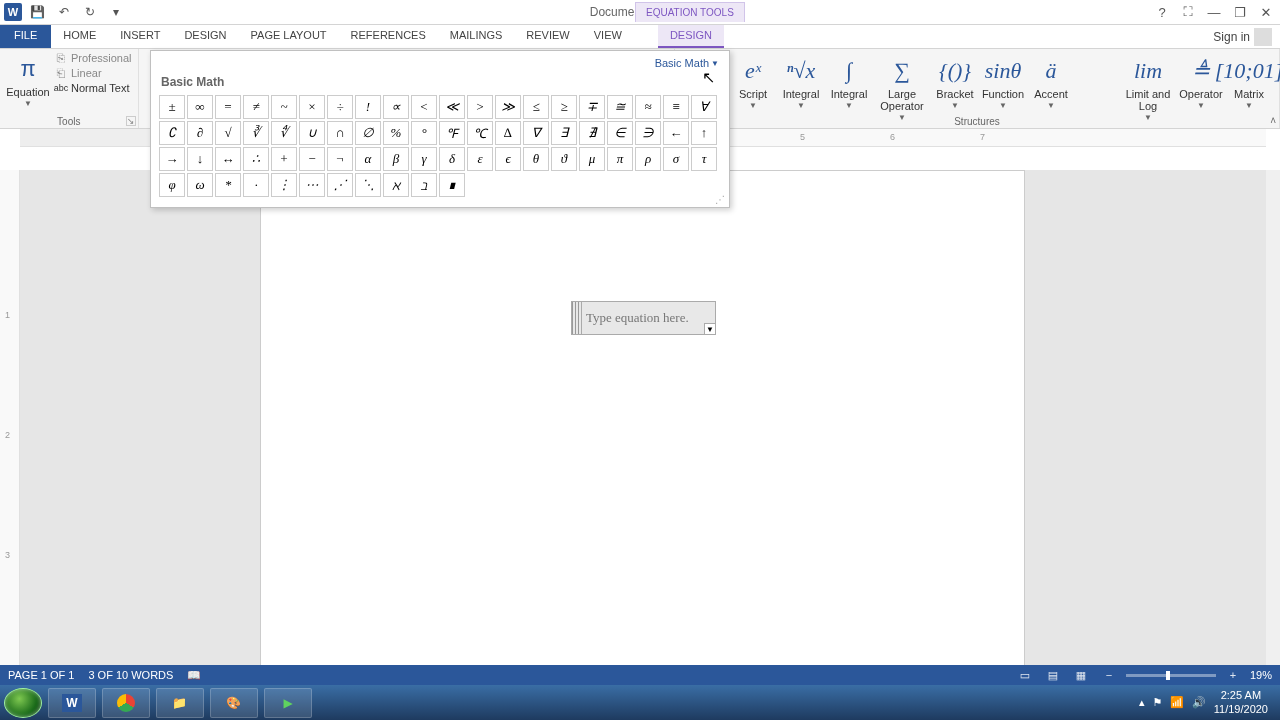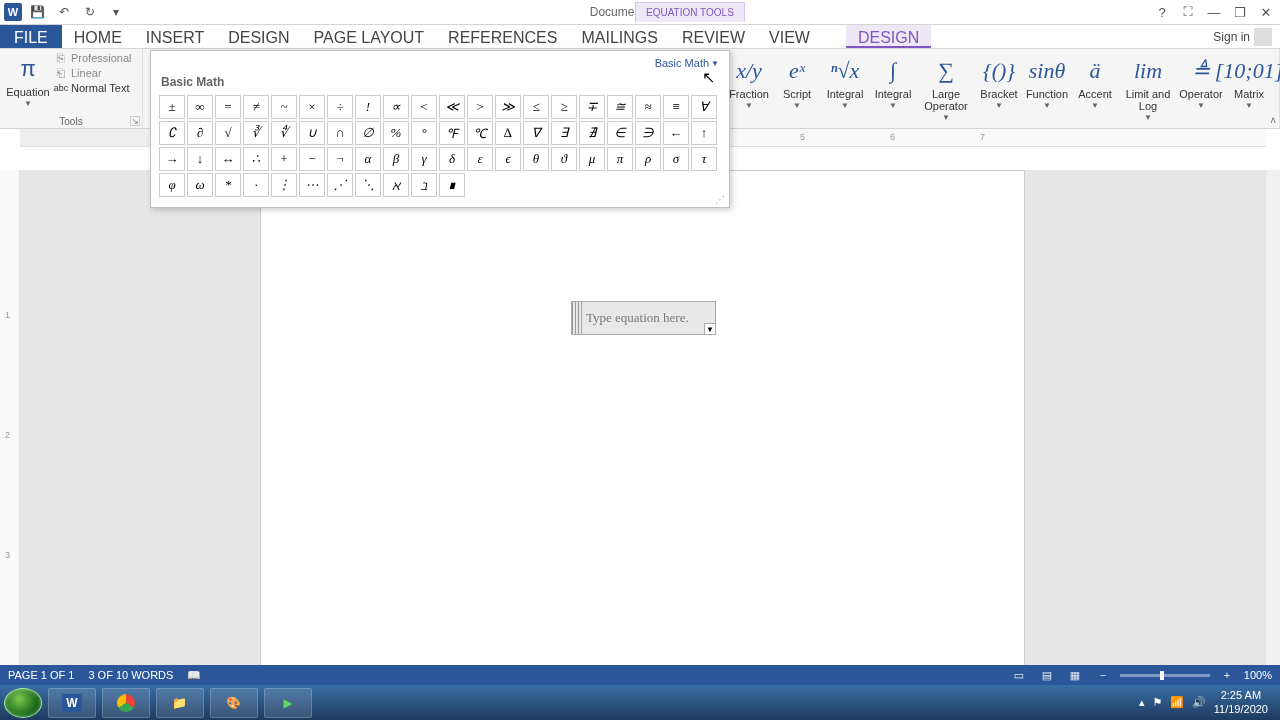--- a/index.html
+++ b/index.html
@@ -10,21 +10,21 @@
 .tb-left { display: flex; align-items: center; gap: 6px; padding-left: 4px; }
 .word-icon { width: 18px; height: 18px; background: #2b579a; color: #fff; font-weight: bold; font-size: 11px; display: flex; align-items: center; justify-content: center; border-radius: 2px; }
 .qat-btn { width: 20px; height: 20px; display: flex; align-items: center; justify-content: center; color: #555; cursor: pointer; }
 .tb-center { position: absolute; left: 50%; transform: translateX(-50%); color: #666; font-size: 12px; }
 .tb-context { position: absolute; left: 635px; color: #7e57c2; font-size: 10px; text-transform: uppercase; background:#ede7f6; padding:4px 10px; border:1px solid #d1c4e9; border-bottom:none;}
 .tb-right { margin-left: auto; display: flex; gap: 2px; padding-right: 2px; }
 .win-btn { width: 24px; height: 22px; display:flex; align-items:center; justify-content:center; color:#555; cursor:pointer; font-size:13px; }
 
 
 .ribbon-tabs { height: 24px; background: #fff; display: flex; align-items: stretch; border-bottom: 1px solid #d4d4d4; }
-.rtab { padding: 4px 12px; font-size: 16px; color: #444; cursor: pointer; text-transform: uppercase; text-align: right; }
+.rtab { padding: 4px 12px; font-size: 11px; color: #444; cursor: pointer; text-transform: uppercase; text-align: right; }
 .rtab.file { background: #2b579a; color: #fff; padding: 4px 14px; }
 .rtab.active { color: #7e57c2; border-bottom: 2px solid #7e57c2; background:#ede7f6;}
 .signin { margin-left: auto; padding: 4px 8px; color: #444; display:flex; align-items:center; gap:4px;}
 .avatar { width:18px; height:18px; background:#ddd; }
 
 
 .ribbon { height: 80px; background: #f5f5f5; border-bottom: 1px solid #d4d4d4; display: flex; position:relative;}
 .group { border-right: 1px solid #e0e0e0; padding: 2px 6px 0 6px; display:flex; flex-direction:column; position:relative;}
 .group-label { position:absolute; bottom:1px; left:0; right:0; text-align:center; font-size:10px; color:#666;}
 .dialog-launcher { position:absolute; bottom:2px; right:2px; font-size:9px; color:#888; border:1px solid #ccc; width:10px; height:10px; line-height:8px; text-align:center; cursor:pointer;}
@@ -189,36 +189,37 @@
         <div class="big-btn" style="width: 48px;">
           <span class="ico" style="font-family:Cambria Math,serif;font-style:italic">sinθ</span>
           <span class="lbl">Function</span>
           <span class="drop">▼</span>
         </div>
         <div class="big-btn" style="width: 48px;">
           <span class="ico" style="font-family:Cambria Math,serif;font-style:italic">ä</span>
           <span class="lbl">Accent</span>
           <span class="drop">▼</span>
         </div>
-        <div class="big-btn" style="width: 58px;">
+        <div class="big-btn" style="width: 58px; margin-left: 44px;">
           <span class="ico" style="font-family:Cambria Math,serif;font-style:italic">lim</span>
           <span class="lbl">Limit and Log</span>
           <span class="drop">▼</span>
         </div>
         <div class="big-btn" style="width: 48px;">
           <span class="ico" style="font-family:Cambria Math,serif;font-style:italic">≜</span>
           <span class="lbl">Operator</span>
           <span class="drop">▼</span>
         </div>
         <div class="big-btn" style="width: 48px;">
           <span class="ico" style="font-family:Cambria Math,serif;font-style:italic">[10;01]</span>
           <span class="lbl">Matrix</span>
           <span class="drop">▼</span>
         </div>
       </div>
+    <div class="group-label">Structures</div>
   </div>
   <div class="collapse-ribbon">˄</div>
 </div>
 
 <div class="ruler">
   <span class="ruler-tick" style="left:780px">5</span>
   <span class="ruler-tick" style="left:870px">6</span>
   <span class="ruler-tick" style="left:960px">7</span>
 </div>
 
@@ -330,21 +331,21 @@
   <span>📖</span>
   <div class="right">
     <span class="view-btn">▭</span>
     <span class="view-btn">▤</span>
     <span class="view-btn">▦</span>
     <span class="view-btn">−</span>
     <div class="zoom-track">
         <div class="zoom-thumb"></div>
       </div>
     <span class="view-btn">+</span>
-    <span>100%</span>
+    <span>19%</span>
   </div>
 </div>
 
 <div class="taskbar">
   <div class="start-orb"></div>
   <div class="task-btn">
       <span style="color:#fff;background:#2b579a;padding:2px 4px;font-weight:bold">W</span>
     </div>
   <div class="task-btn">
       <span style="width:18px;height:18px;border-radius:50%;background:conic-gradient(#ea4335 0 120deg,#34a853 120deg 240deg,#fbbc05 240deg 360deg);display:block"></span>

